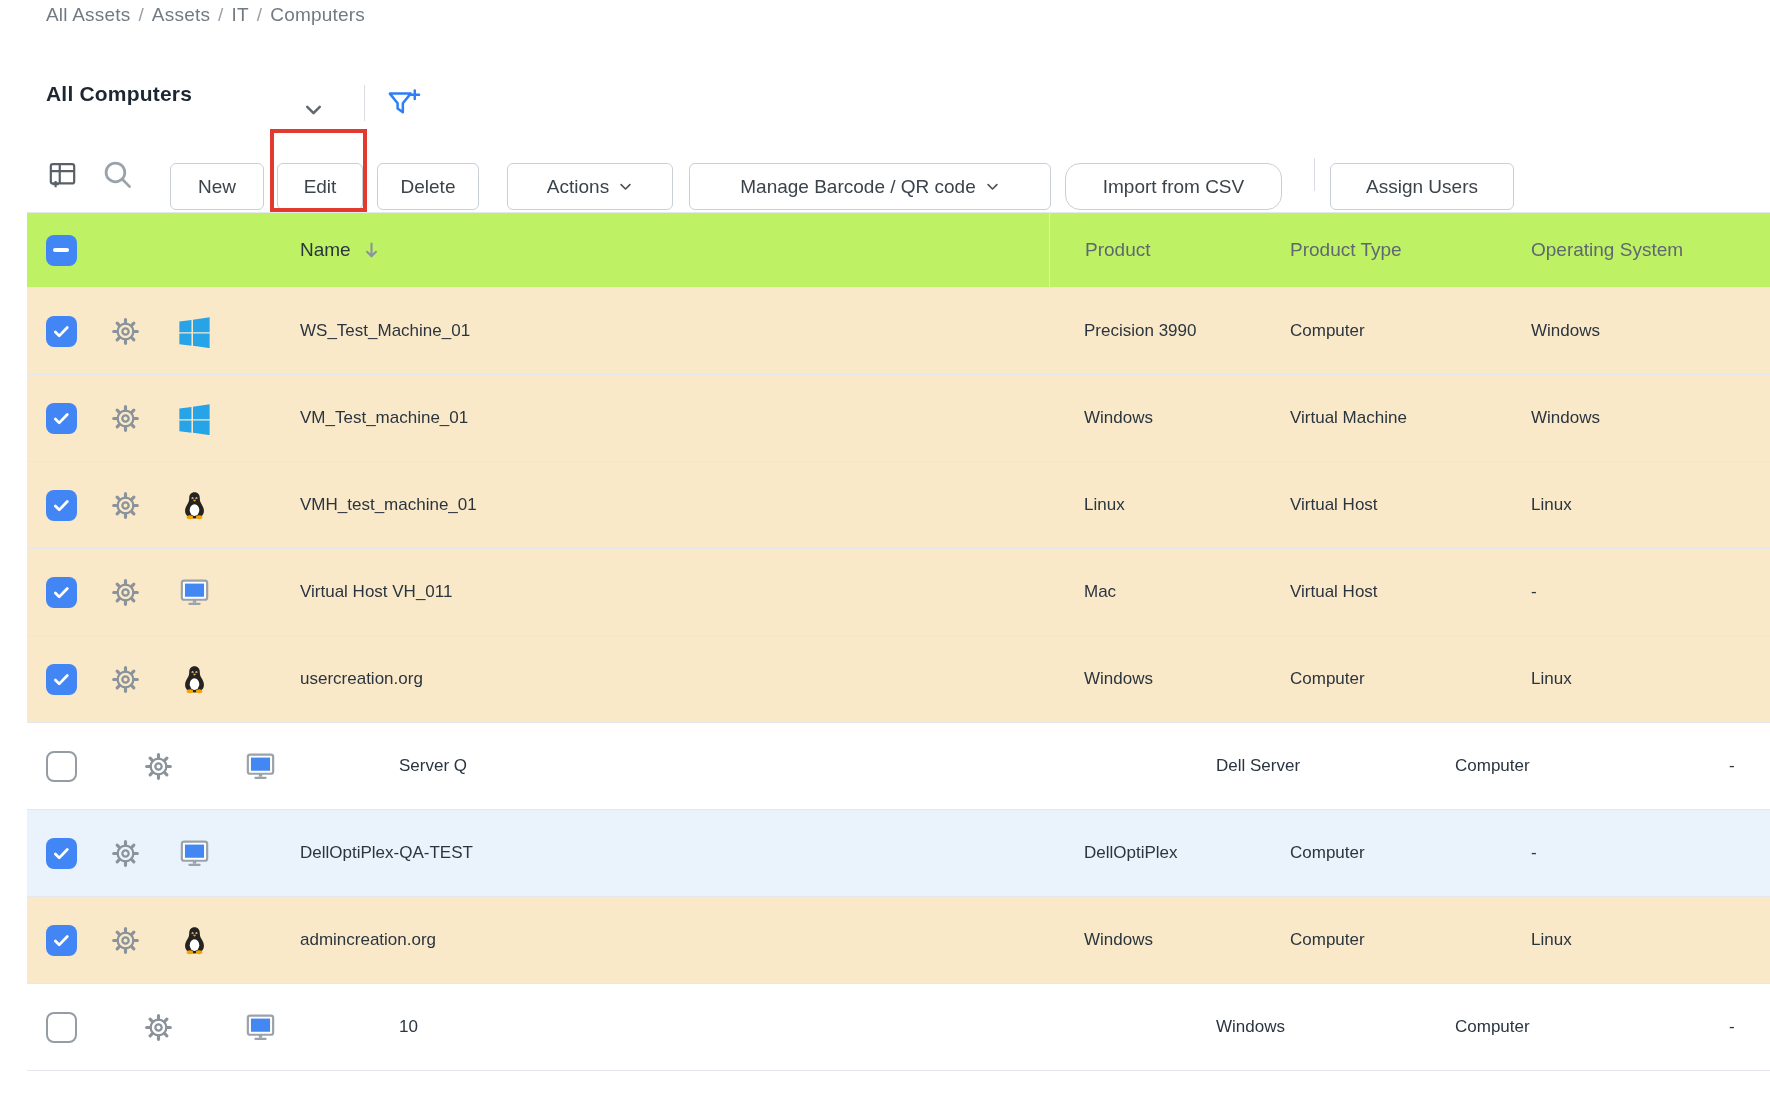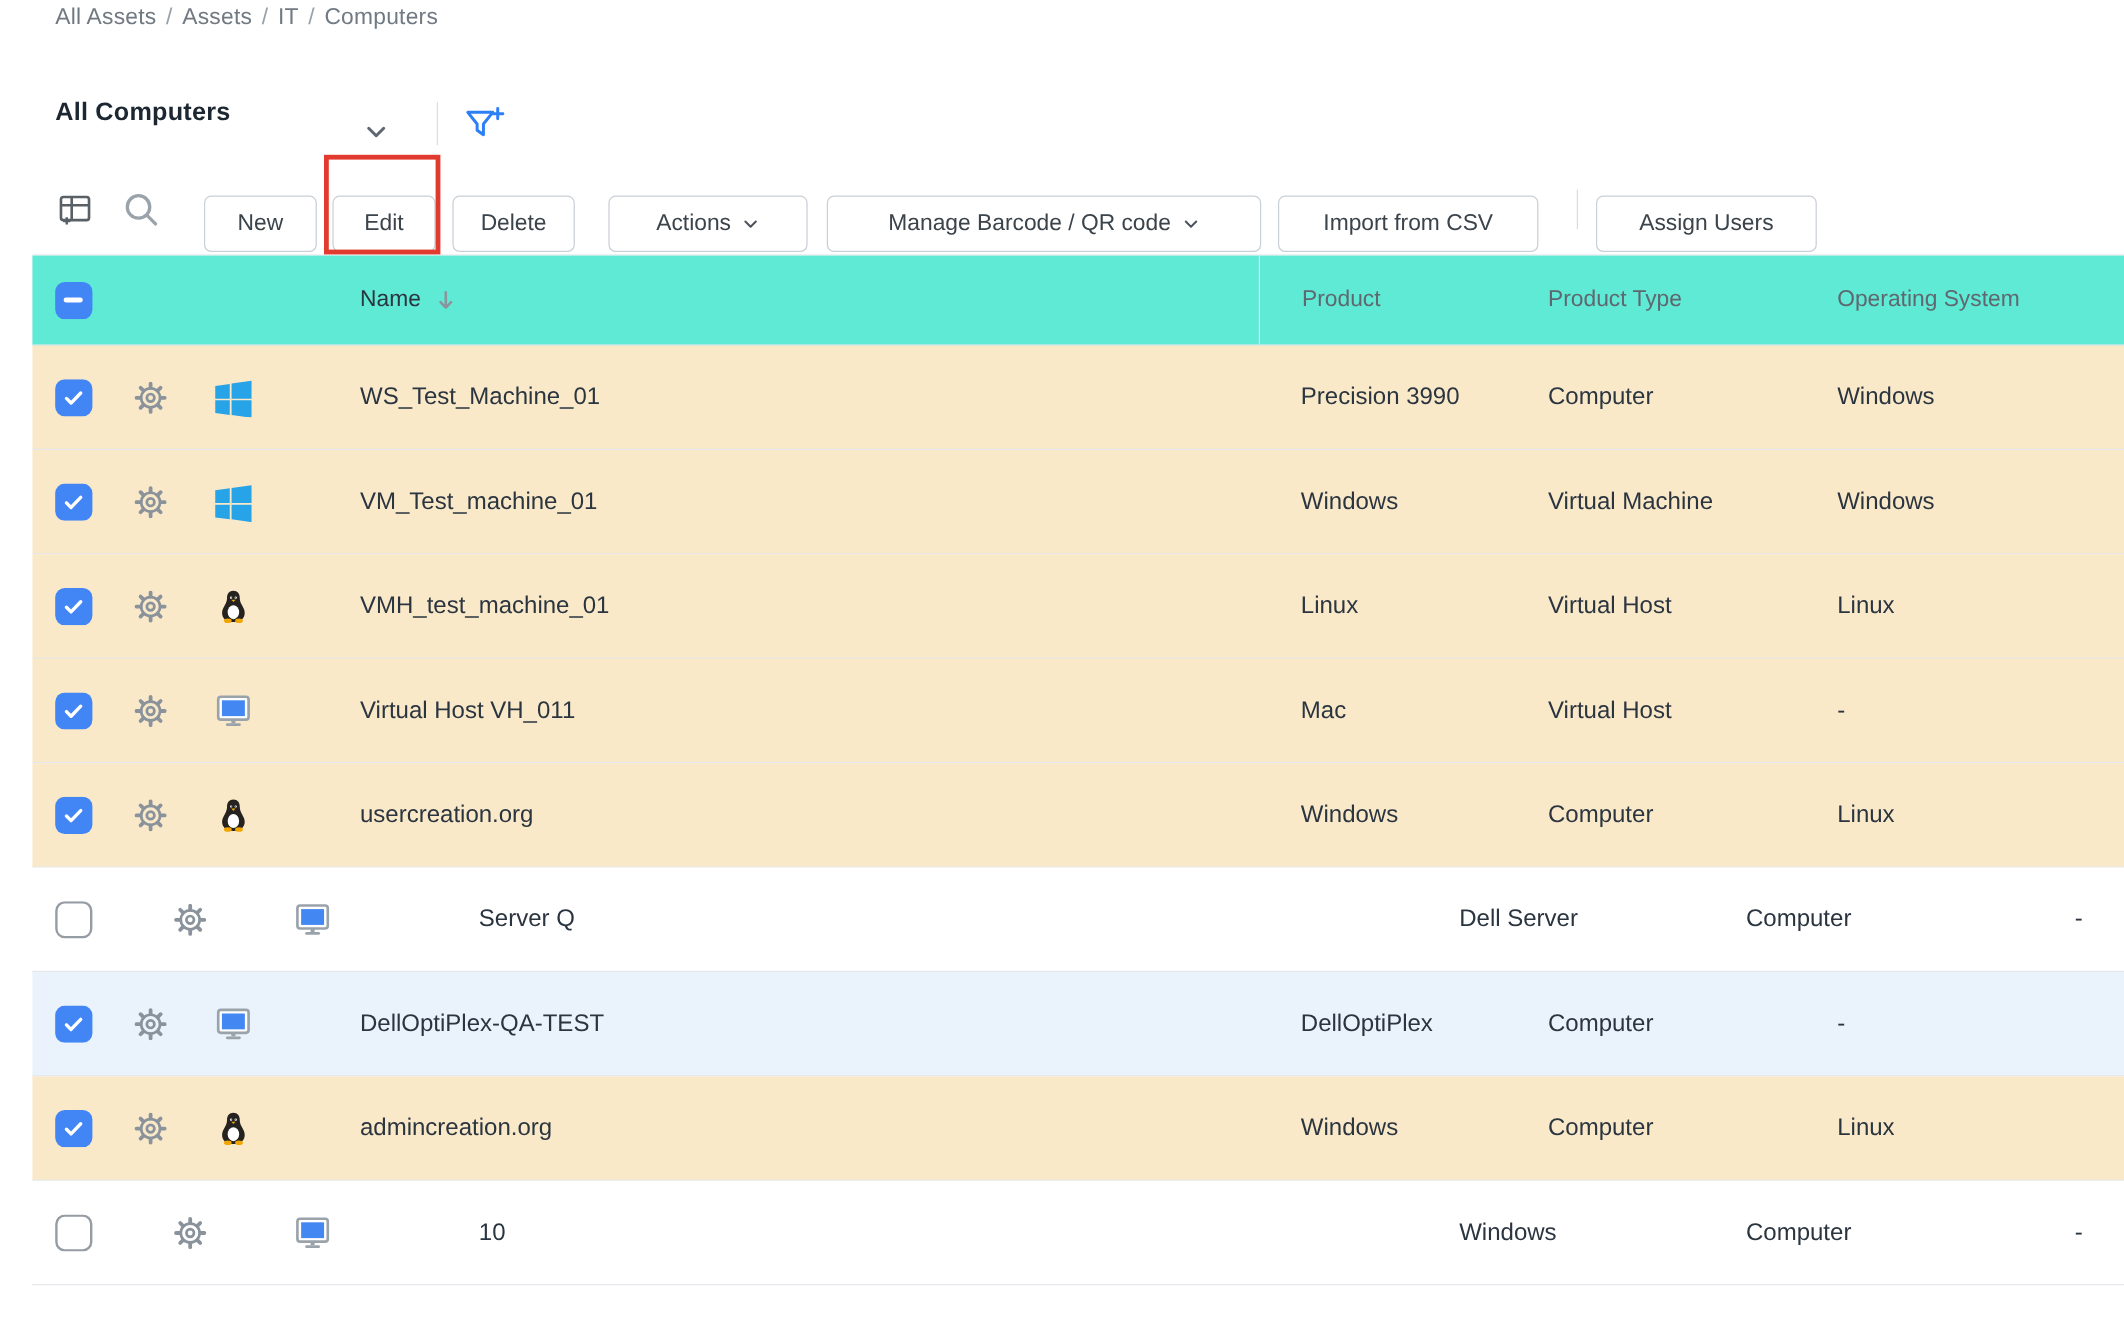--- a/index.html
+++ b/index.html
@@ -38,21 +38,21 @@
     background: #fff; border: 1px solid #c9cfd6; border-radius: 6px;
     font-family: inherit; font-size: 19px; color: #3b434b;
     display: flex; align-items: center; justify-content: center; gap: 9px;
     cursor: pointer; white-space: nowrap;
   }
   .btn-new    { left: 170px;  width: 94px; }
   .btn-edit   { left: 277px;  width: 86px; }
   .btn-delete { left: 377px;  width: 102px; }
   .btn-actions{ left: 507px;  width: 166px; }
   .btn-barcode{ left: 689px;  width: 362px; }
-  .btn-import { left: 1065px; width: 217px; }
+  .btn-import { left: 1065px; width: 217px; border-radius: 15px; }
   .btn-assign { left: 1330px; width: 184px; }
   .toolbar-vdiv {
     position: absolute; left: 1314px; top: 7px; width: 1px; height: 33px;
     background: #d9dde1;
   }
   
   .red-box {
     position: absolute; left: 270px; top: 129px; width: 97px; height: 83px;
     border: 4px solid #e23a2e; z-index: 20; pointer-events: none;
   }
@@ -60,26 +60,26 @@
   .table {
     position: absolute; left: 27px; top: 212px; width: 1743px;
     border-top: 1px solid #e4e7eb;
   }
   .grid {
     display: grid;
     grid-template-columns: 68px 60px 78px 816px 241px 241px 1fr;
     align-items: center;
   }
   .thead {
-    height: 75px; background: #5eead4; border-bottom: 1px solid #e4e7eb;
+    height: 75px; background: #bef264; border-bottom: 1px solid #e4e7eb;
     font-size: 19px; color: #5f6870;
   }
   .thead .c-prod { border-left: 1px solid #e3e6ea; height: 100%; display: flex; align-items: center; }
   .th-name { display: flex; align-items: center; gap: 12px; cursor: pointer; }
-  .row { height: 87px; border-bottom: 1px solid #e4e7eb; font-size: 20px; }
+  .row { height: 87px; border-bottom: 1px solid #e4e7eb; font-size: 17px; }
   .bg-yellow { background: #fae9c8; }
   .bg-blue   { background: #eaf2fb; }
   .bg-none   { background: #ffffff; gap: 33px; }
   .cell { overflow: hidden; white-space: nowrap; }
   .c-check { display: flex; justify-content: center; }
   .c-gear  { display: flex; justify-content: center; cursor: pointer; }
   .c-os    { display: flex; justify-content: center; }
   .c-name  { padding-left: 67px; color: #2b3540; cursor: pointer; }
   .c-prod  { padding-left: 35px; }
   

